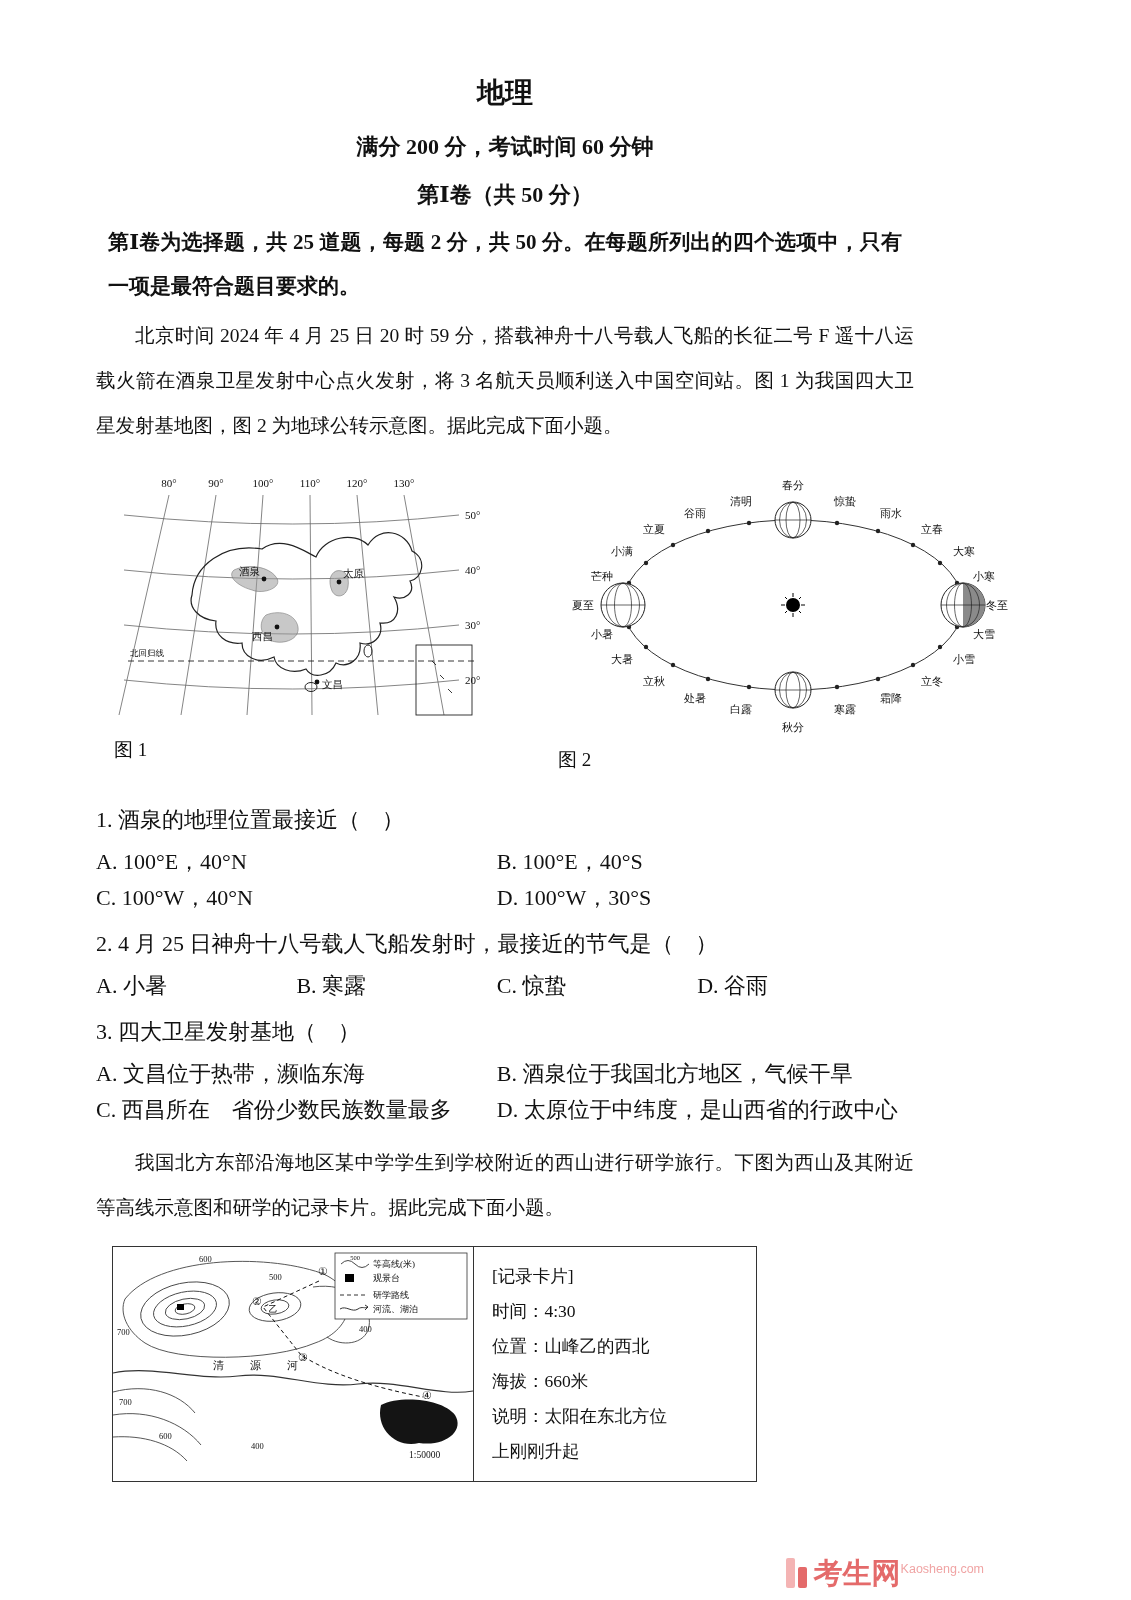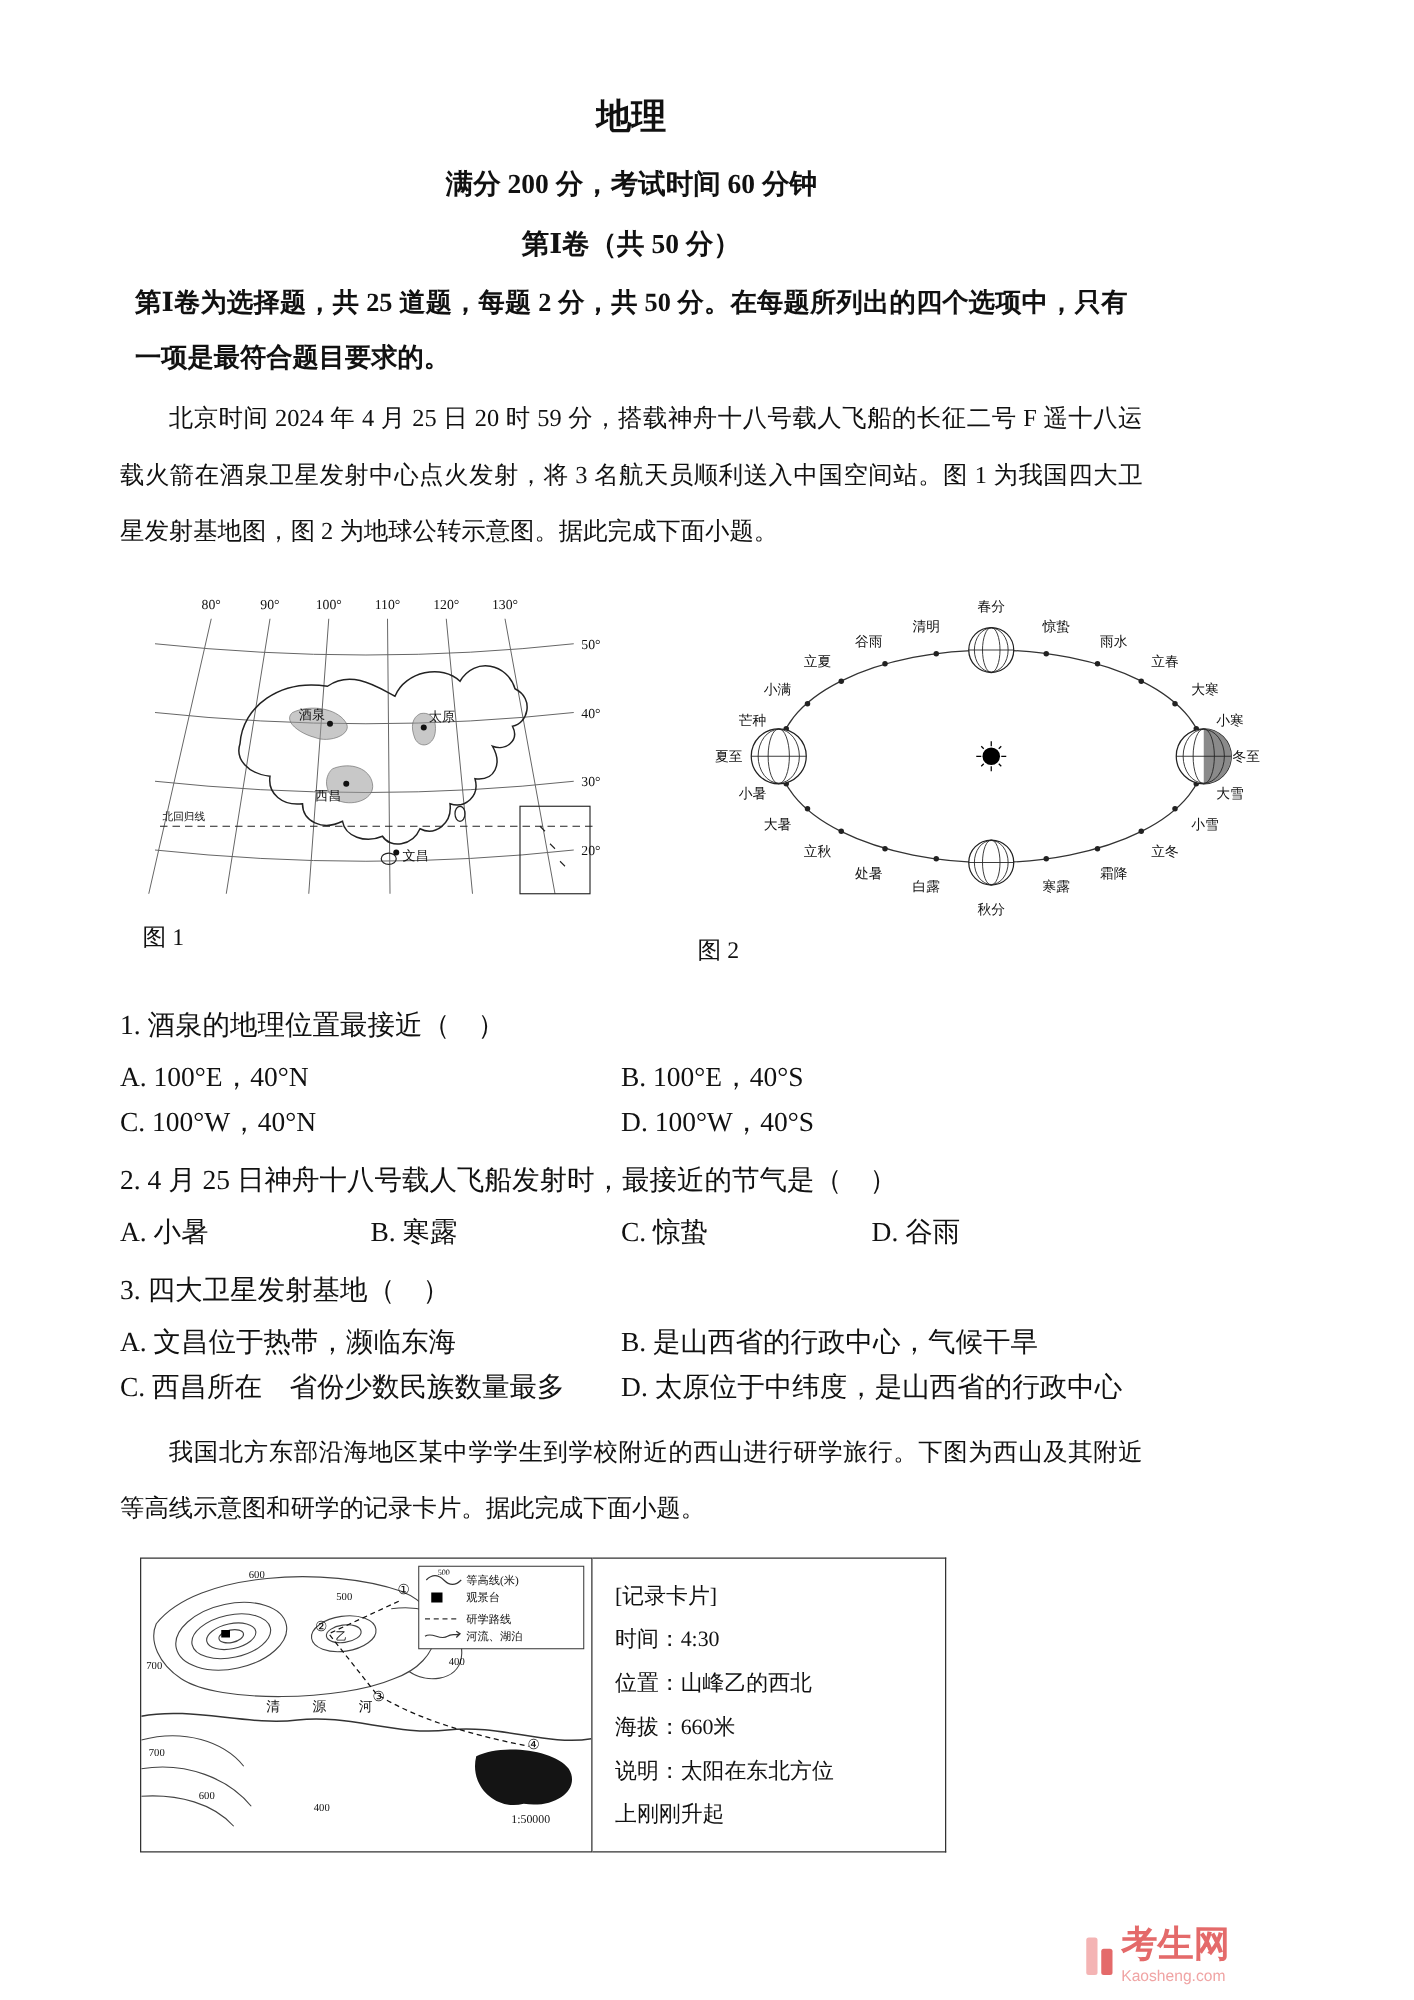--- a/index.html
+++ b/index.html
@@ -19,21 +19,21 @@
   .opts4{display:grid;grid-template-columns:24.5% 24.5% 24.5% 26.5%;margin:12px 0 16px;}
   .fig3row{display:flex;margin:16px 0 0 16px;}
   .mapbox{border:1.5px solid #333;background:#fff;font-size:0;}
   .card{border:1.5px solid #333;border-left:none;width:246px;padding:12px 18px;font-size:17.5px;line-height:2.0;}
   .card .line{white-space:nowrap;}
   svg text{font-family:"Liberation Serif","DejaVu Serif",serif;fill:#111;}
   .watermark{position:absolute;right:26px;bottom:12px;display:flex;align-items:center;gap:7px;}
   .wm-icon{display:flex;align-items:flex-end;gap:3px;}
   .wm-bar1{width:9px;height:30px;background:#f4b4b4;border-radius:2px;}
   .wm-bar2{width:9px;height:21px;background:#e46a6a;border-radius:2px;}
-  .wm-text{display:flex;flex-direction:column;align-items:flex-start;}
+  .wm-text{display:flex;flex-direction:row;align-items:flex-start;}
   .wm-name{color:#e46a6a;font-size:29px;font-weight:bold;line-height:1;font-family:"Liberation Sans",sans-serif;}
   .wm-domain{color:#f0a4a4;font-size:12.5px;margin-top:3px;font-family:"Liberation Sans",sans-serif;}
 </style>
 </head>
 <body>
 
 <div class="page">
 
   <h1 class="title">地理</h1>
   <div class="subtitle">满分 200 分，考试时间 60 分钟</div>
@@ -199,39 +199,39 @@
       <figcaption>图 2</figcaption>
     </figure>
   </div>
 
   <div class="question">
     <div class="qtext">1. 酒泉的地理位置最接近（　）</div>
     <div class="opts2">
       <span>A. 100°E，40°N</span>
       <span>B. 100°E，40°S</span>
       <span>C. 100°W，40°N</span>
-      <span>D. 100°W，40°S</span>
+      <span>D. 100°W，30°S</span>
     </div>
   </div>
 
   <div class="question">
     <div class="qtext">2. 4 月 25 日神舟十八号载人飞船发射时，最接近的节气是（　）</div>
     <div class="opts4">
       <span>A. 小暑</span>
       <span>B. 寒露</span>
       <span>C. 惊蛰</span>
       <span>D. 谷雨</span>
     </div>
   </div>
 
   <div class="question">
     <div class="qtext">3. 四大卫星发射基地（　）</div>
     <div class="opts2">
       <span>A. 文昌位于热带，濒临东海</span>
-      <span>B. 是山西省的行政中心，气候干旱</span>
+      <span>B. 酒泉位于我国北方地区，气候干旱</span>
       <span>C. 西昌所在　省份少数民族数量最多</span>
       <span>D. 太原位于中纬度，是山西省的行政中心</span>
     </div>
   </div>
 
   <p class="passage">我国北方东部沿海地区某中学学生到学校附近的西山进行研学旅行。下图为西山及其附近等高线示意图和研学的记录卡片。据此完成下面小题。</p>
 
   <div class="fig3row">
     <div class="mapbox">
       <svg width="360" height="222" viewBox="0 0 360 222">

